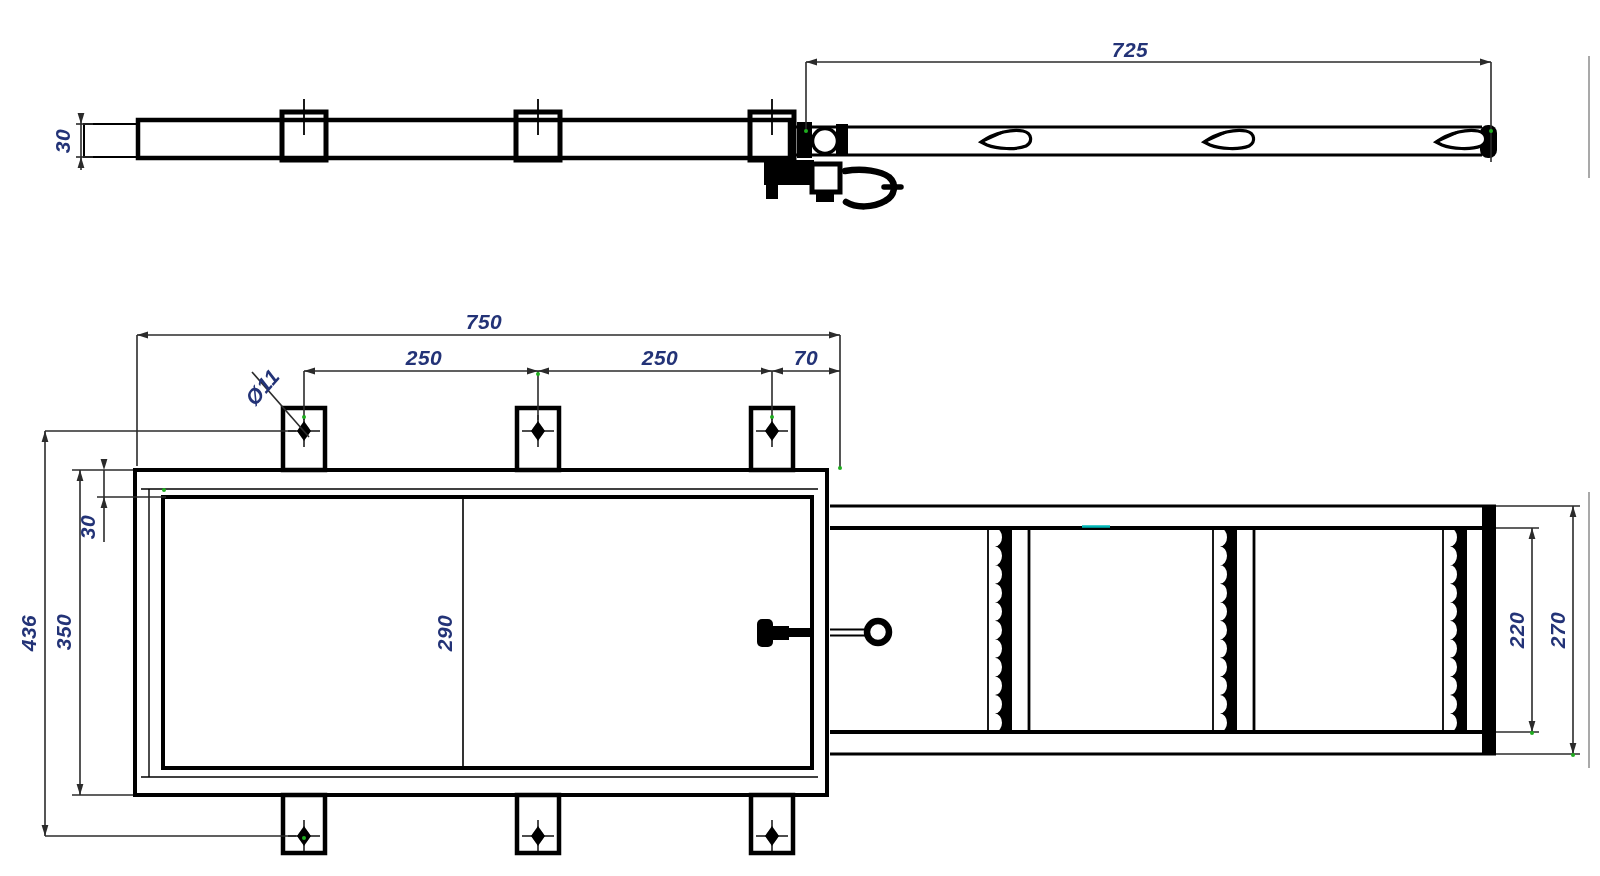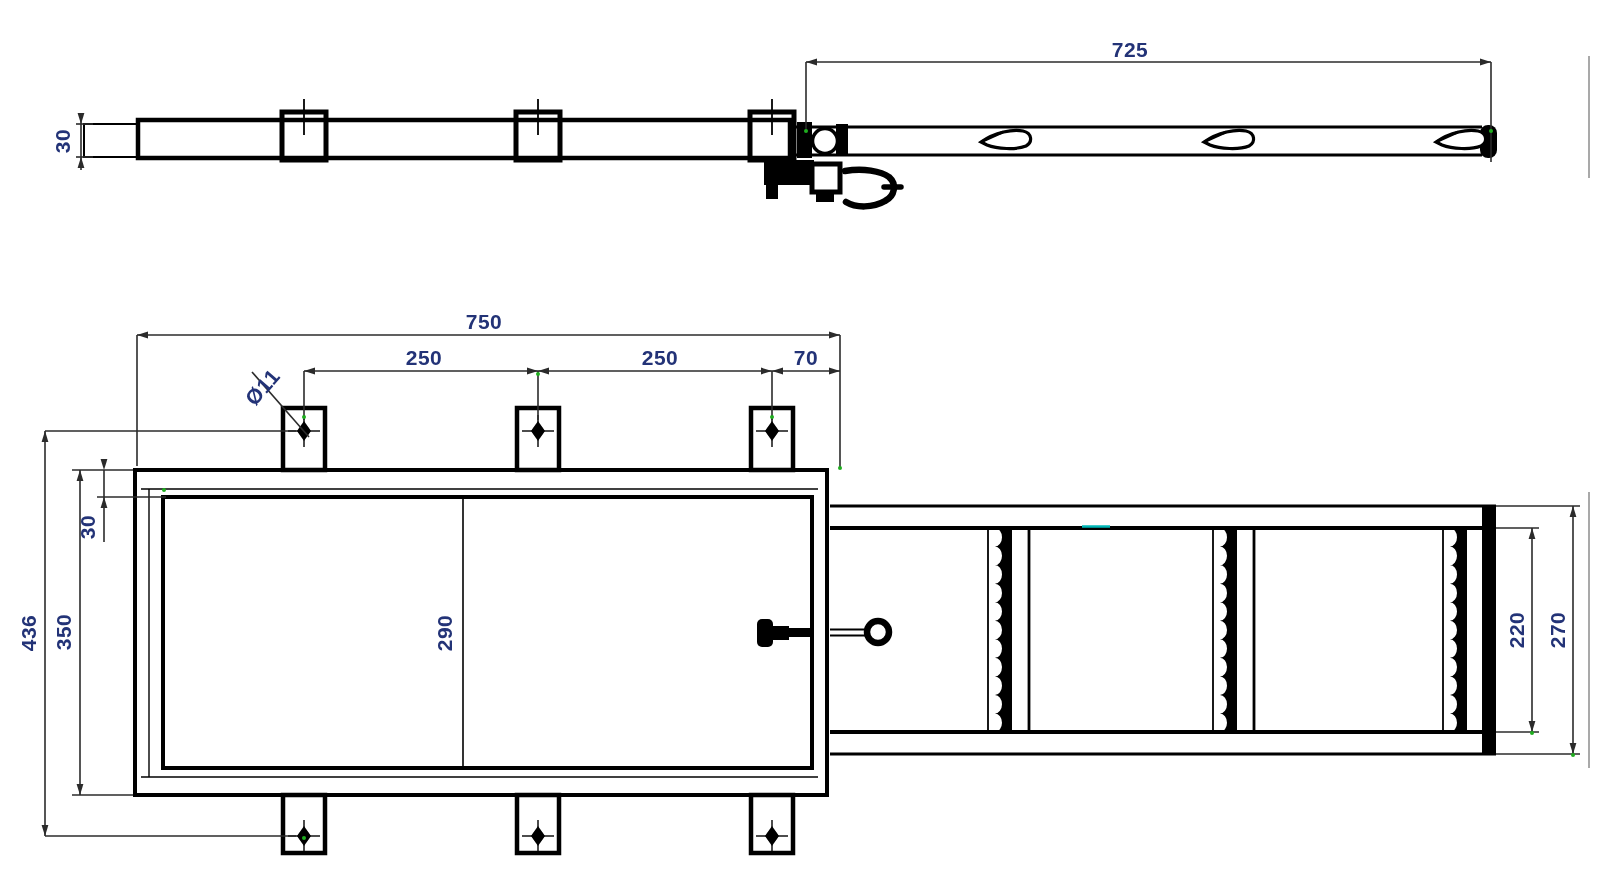--- a/index.html
+++ b/index.html
@@ -1,17 +1,17 @@
 <!DOCTYPE html>
 <html><head>
 <meta charset="utf-8">
 <style>
   html,body{margin:0;padding:0;background:#ffffff;}
   .page{position:relative;width:1600px;height:856px;background:#ffffff;overflow:hidden;
-        font-family:"Liberation Sans", sans-serif;}
+        font-family:"Liberation Sans", sans-serif;font-style:italic;}
   svg{display:block;}
   .ln{stroke:#000;fill:none;}
   .thick{stroke-width:4.5;}
   .med{stroke-width:3;}
   .thin{stroke-width:1.6;}
   .hair{stroke-width:1.4;}
   .fillb{fill:#000;stroke:none;}
   .dim{stroke:#2b2b2b;stroke-width:1.6;fill:none;}
   .dimtxt{fill:#233377;font-size:21px;font-weight:700;letter-spacing:.5px;}
   .arr{fill:#2b2b2b;}

